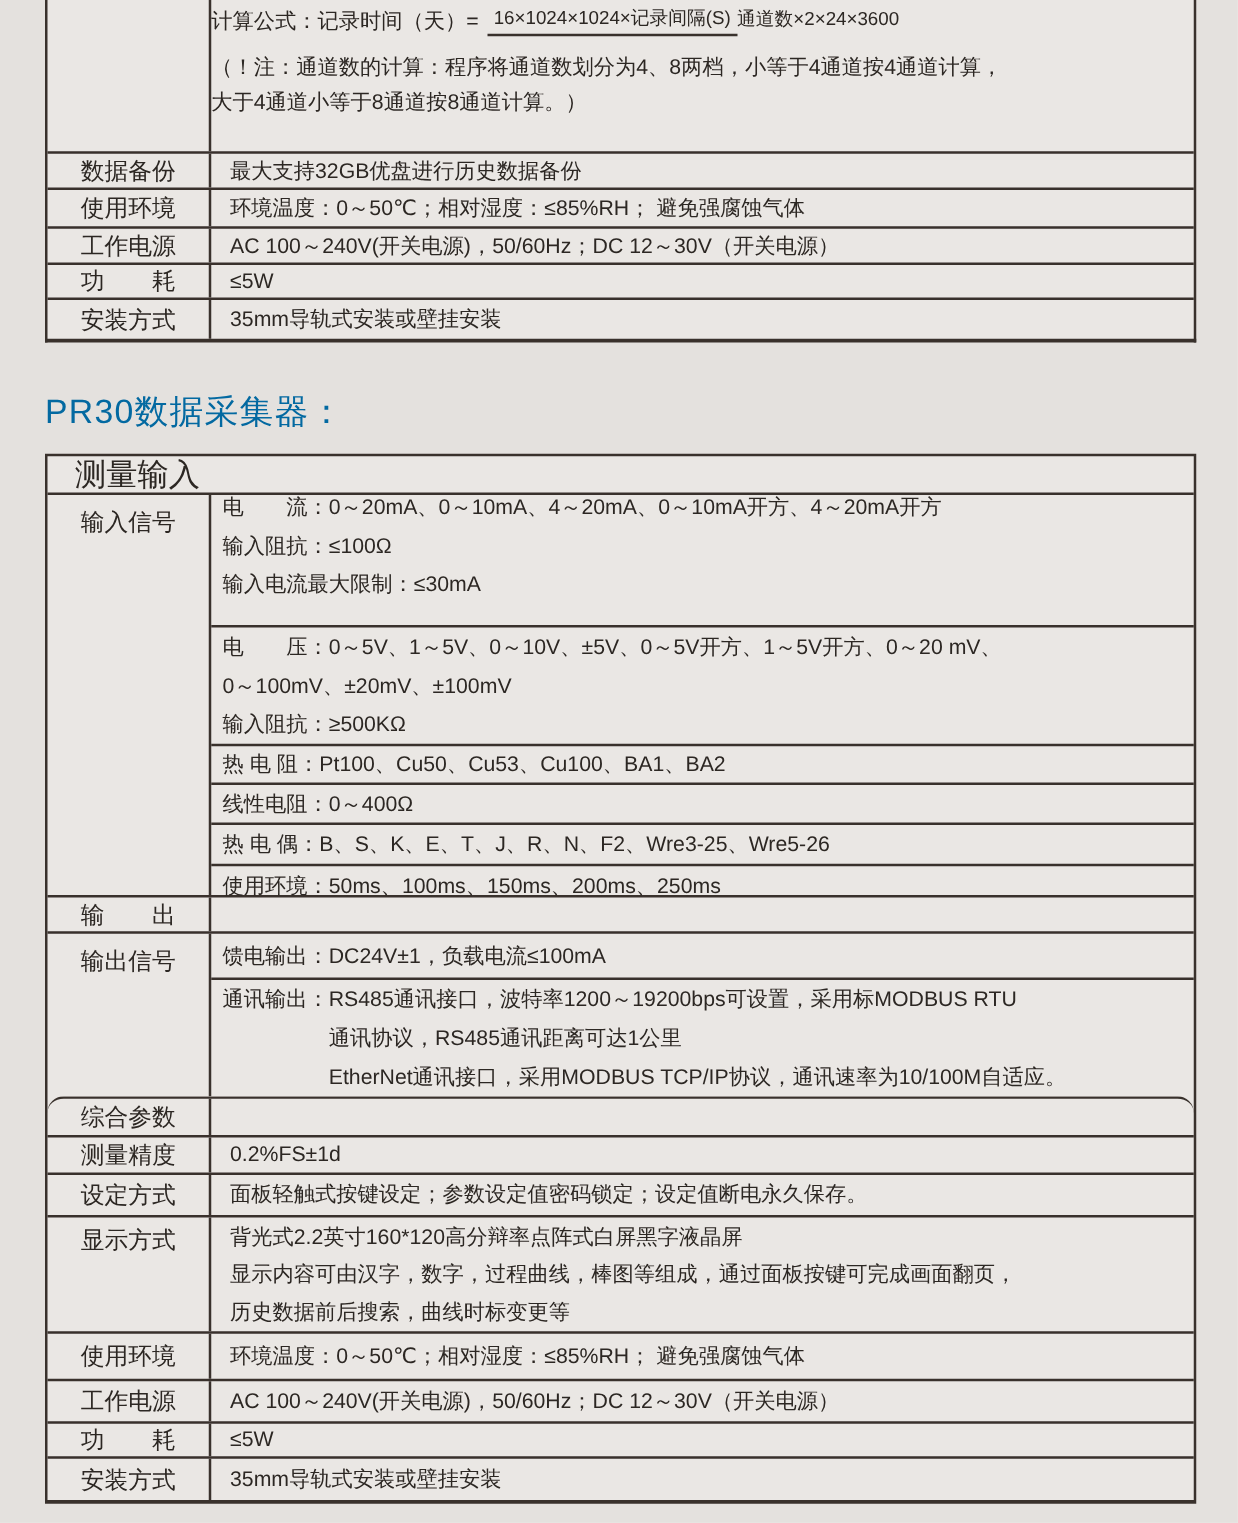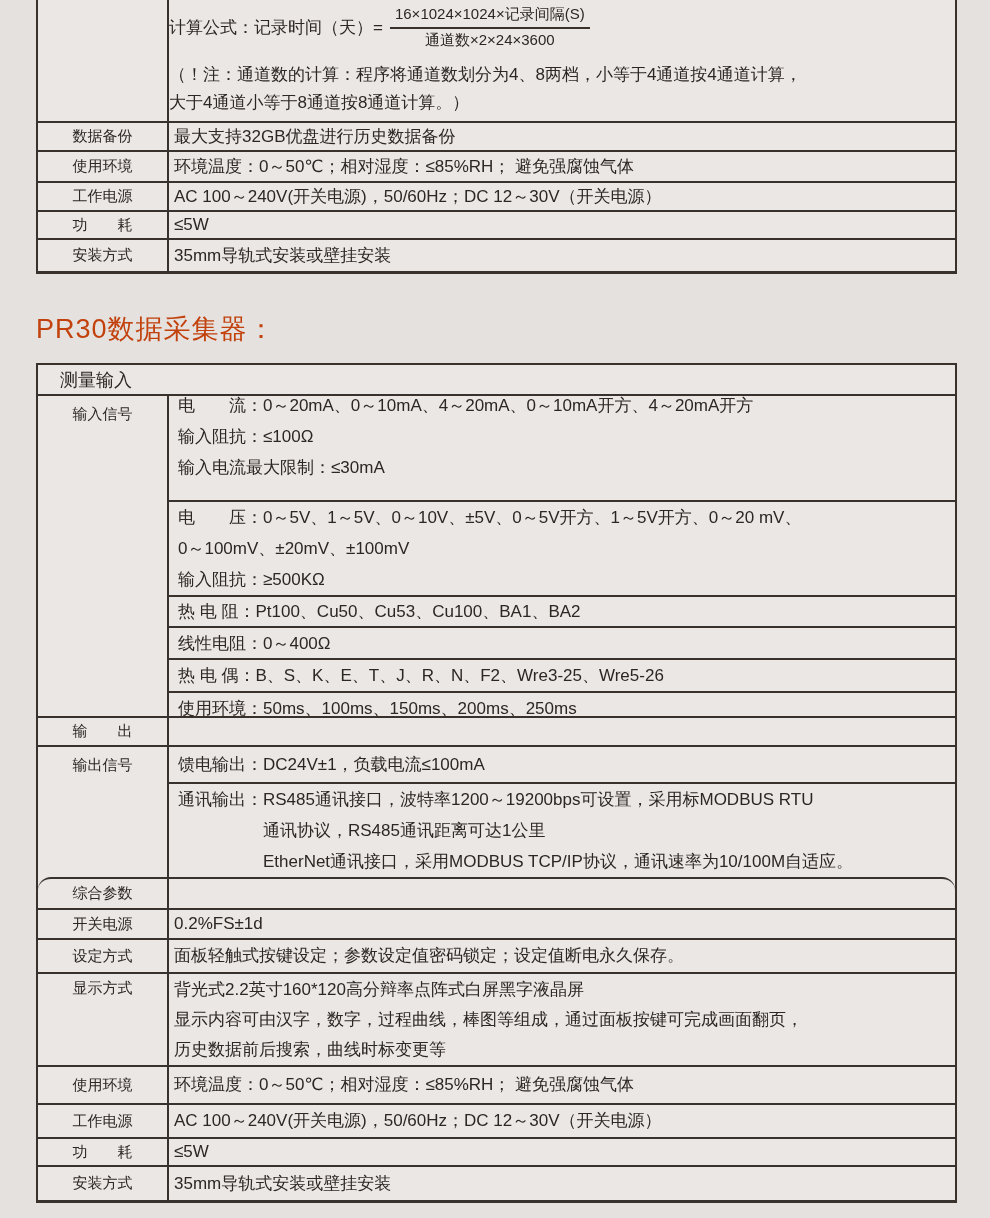--- a/index.html
+++ b/index.html
@@ -15,46 +15,46 @@
     background:#eae7e4;
     border:2px solid #39312c;border-bottom-width:3px;
   }
   #table1{top:0;border-top:none;}
   #table2{top:363px;}
   .row{display:flex;border-top:2px solid #39312c;box-sizing:content-box;}
   .row.first{border-top:none;}
   .lbl{
     flex:0 0 129px;width:129px;border-right:2px solid #39312c;
     display:flex;justify-content:center;align-items:center;
-    font-size:15px;white-space:pre;
+    font-size:19px;white-space:pre;
   }
   .lbl.top{align-items:flex-start;padding-top:9px;}
   .val{
-    flex:1;min-width:0;padding:0 8px 0 5px;
+    flex:1;min-width:0;padding:0 8px 0 15px;
     display:flex;align-items:center;
     font-size:17px;line-height:30px;white-space:pre-line;
   }
   .subcol{flex:1;min-width:0;display:flex;flex-direction:column;}
   .sub{
     border-top:2px solid #39312c;
     padding:0 8px 0 9px;display:flex;align-items:center;
     font-size:17px;line-height:31px;white-space:pre-line;
   }
   .sub.first{border-top:none;}
-  .secrow{display:flex;align-items:center;padding-left:22px;font-size:18px;}
+  .secrow{display:flex;align-items:center;padding-left:22px;font-size:25px;}
   
   .fcell{flex:1;min-width:0;padding:4px 8px 0 0;display:flex;flex-direction:column;align-items:flex-start;font-size:17px;}
   .fline{display:flex;align-items:center;}
-  .frac{display:inline-flex;flex-direction:column;text-align:center;margin-left:7px;}
+  .frac{display:inline-flex;flex-direction:row;text-align:center;margin-left:7px;}
   .fnum{font-size:15px;padding:1px 5px 3px;border-bottom:2px solid #39312c;}
   .fden{font-size:15px;padding-top:2px;}
   .fnote{margin-top:11px;font-size:17px;line-height:28px;white-space:pre-line;}
   .heading{
     position:absolute;left:36px;top:311px;
-    font-size:27px;letter-spacing:1px;color:#c2410c;font-weight:500;
+    font-size:27px;letter-spacing:1px;color:#0369a1;font-weight:500;
   }
 </style>
 </head>
 <body>
 
 <div class="tbl" id="table1">
 
   <div class="row first" style="height:121px;">
     <div class="lbl"></div>
     <div class="fcell">
@@ -129,21 +129,21 @@
 　　　　　通讯协议，RS485通讯距离可达1公里
 　　　　　EtherNet通讯接口，采用MODBUS TCP/IP协议，通讯速率为10/100M自适应。</div>
     </div>
   </div>
 
   <div class="row" style="height:29px;border-radius:13px;">
     <div class="lbl">综合参数</div>
     <div class="val"></div>
   </div>
   <div class="row" style="height:28px;">
-    <div class="lbl">开关电源</div>
+    <div class="lbl">测量精度</div>
     <div class="val">0.2%FS±1d</div>
   </div>
   <div class="row" style="height:32px;">
     <div class="lbl">设定方式</div>
     <div class="val">面板轻触式按键设定；参数设定值密码锁定；设定值断电永久保存。</div>
   </div>
   <div class="row" style="height:91px;">
     <div class="lbl top" style="padding-top:5px;">显示方式</div>
     <div class="val">背光式2.2英寸160*120高分辩率点阵式白屏黑字液晶屏
 显示内容可由汉字，数字，过程曲线，棒图等组成，通过面板按键可完成画面翻页，

